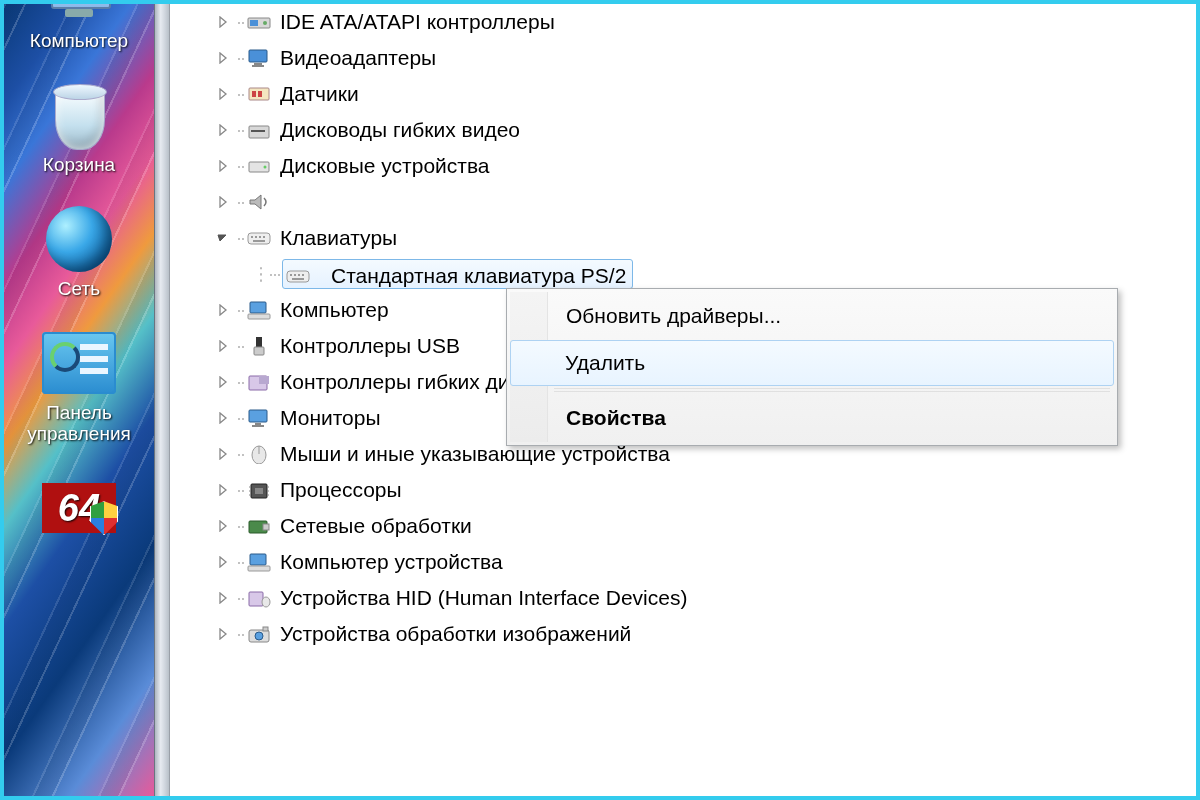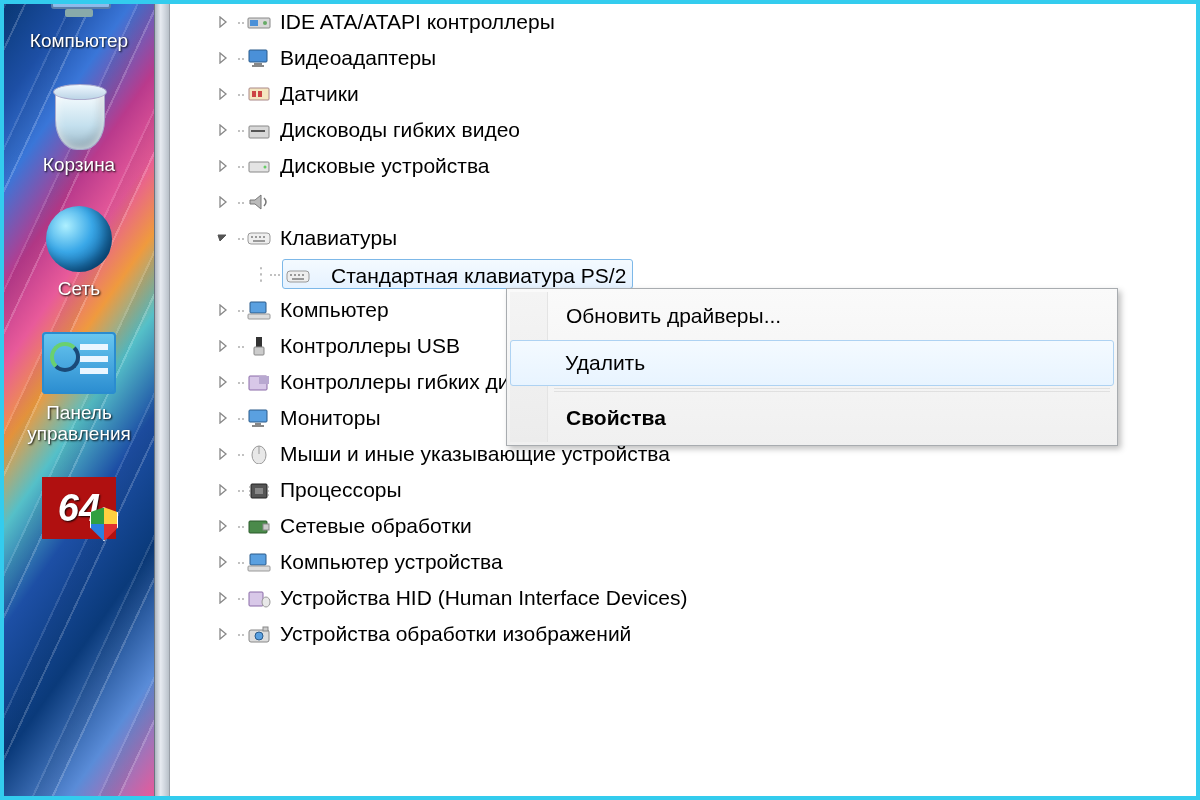--- a/index.html
+++ b/index.html
@@ -74,21 +74,21 @@
 
   .ic-panel { position: relative; width: 74px; height: 62px;
     background: linear-gradient(#6ac8f0,#2a8cd0); border-radius:4px;
     box-shadow: 0 0 0 2px #2a8cd0 inset; }
   .ic-panel::before { content:""; position:absolute; left:8px; top:10px; width:22px; height:22px;
     border:4px solid #1a4a78; border-radius:50%;
     border-top-color:#6ad070; border-left-color:#6ad070; }
   .ic-panel::after { content:""; position:absolute; right:8px; top:12px; width:28px; height:6px;
     background:#eaf6ff; box-shadow: 0 12px 0 #eaf6ff, 0 24px 0 #eaf6ff; }
 
-  .ic-64 { position:relative; width:74px; height:62px;
+  .ic-64 { position:relative; width:74px; height:50px;
     background:#b01010; color:#fff; font-weight:bold; font-size:38px; font-style:italic;
     display:flex; align-items:center; justify-content:center; }
   .ic-64 .shield { position:absolute; right:-2px; bottom:-2px; width:28px; height:34px;
     background: conic-gradient(#ffd040 0 25%, #e03030 0 50%, #2a80e0 0 75%, #30a040 0); 
     clip-path: polygon(50% 0,100% 15%,100% 60%,50% 100%,0 60%,0 15%);
     border:1px solid #fff; }
 
   
   .win-edge {
     position: absolute;

